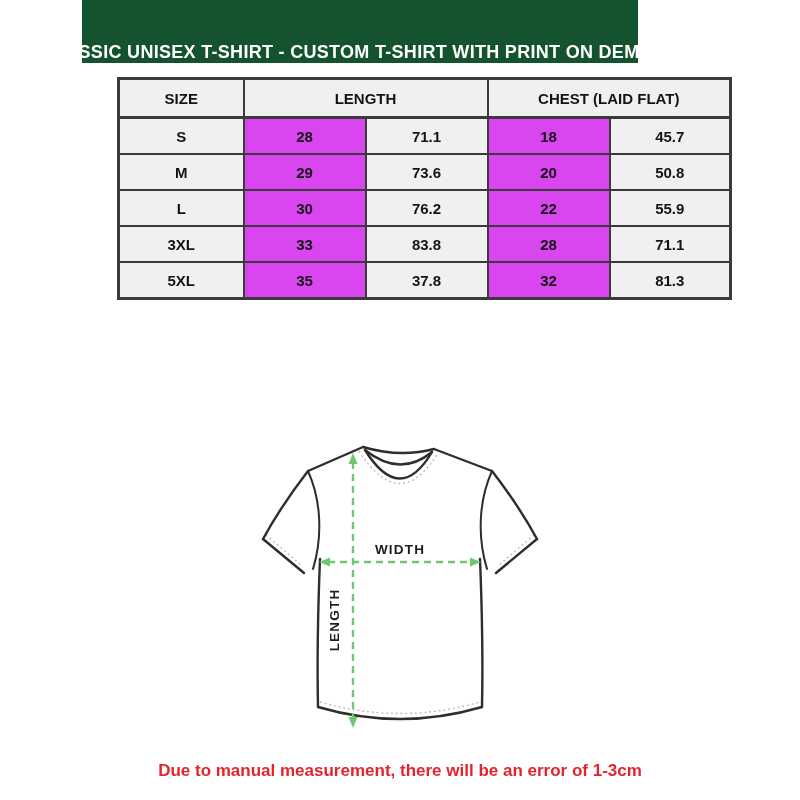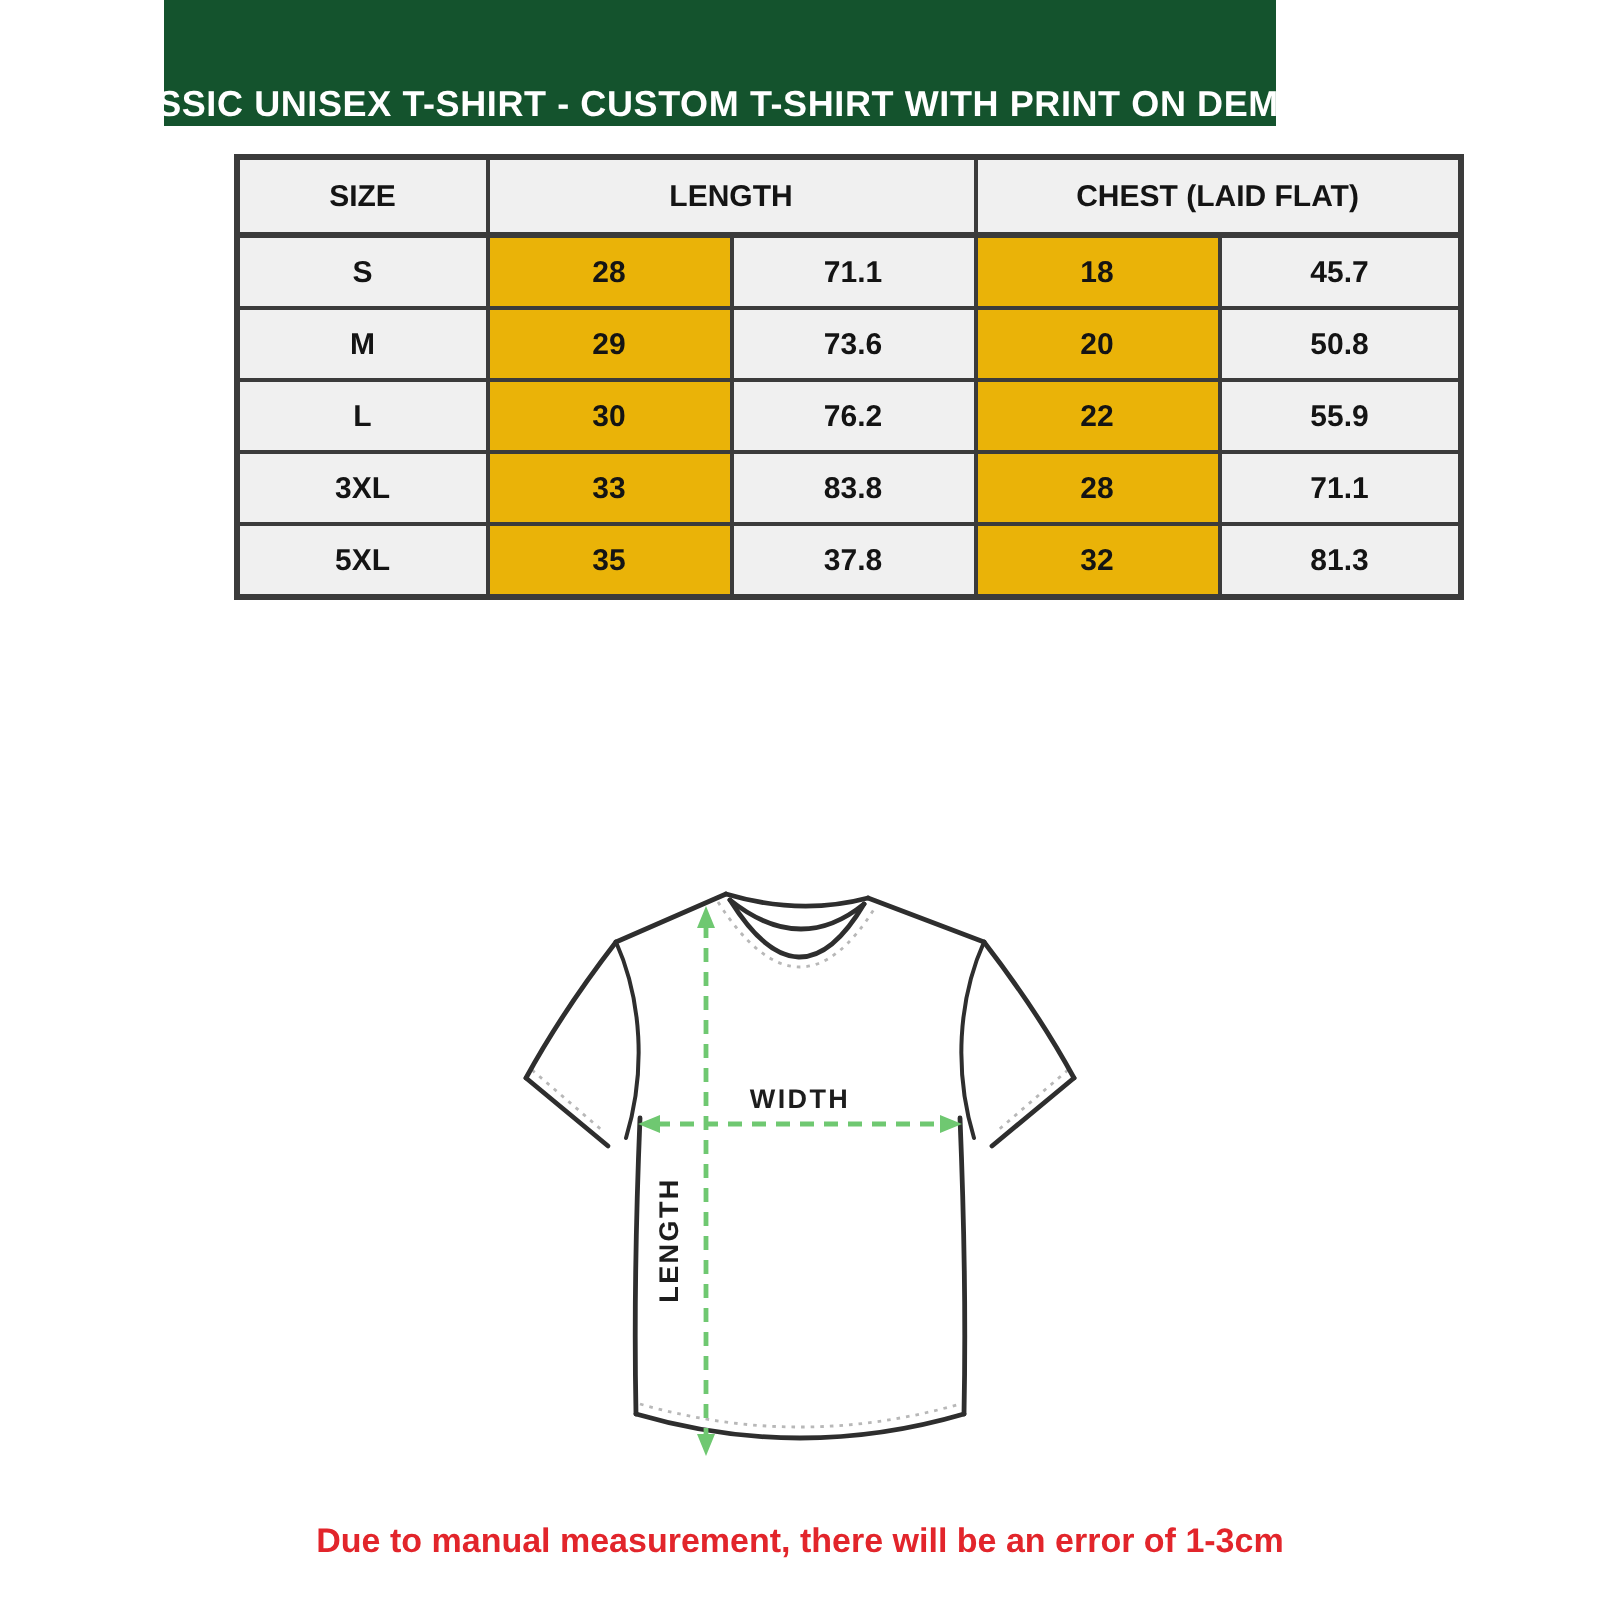--- a/index.html
+++ b/index.html
@@ -12,21 +12,21 @@
   .banner span{color:#ffffff;font-size:18px;font-weight:700;letter-spacing:.3px;white-space:nowrap;}
 
   
   .size-table{position:absolute;left:94px;top:77px;border-collapse:collapse;table-layout:fixed;
               width:612px;border:3px solid #3b3b3b;margin-left:23px;}
   .size-table th,.size-table td{border:2px solid #3b3b3b;text-align:center;vertical-align:middle;
               font-weight:700;color:#141414;padding:0;}
   .size-table thead th{height:36px;font-size:15px;background:#f0f0f0;border-bottom:3px solid #3b3b3b;}
   .size-table td{height:34px;font-size:15px;}
   .size-table td.shaded{background:#f0f0f0;}
-  .size-table td.plain{background:#eab308;}
+  .size-table td.plain{background:#d946ef;}
 
   
   .diagram{position:absolute;left:240px;top:438px;width:320px;height:302px;}
 
   
   .footnote{position:absolute;left:0;top:761px;width:800px;text-align:center;
             color:#e2252b;font-size:17px;font-weight:700;}
 </style>
 </head>
 <body>

